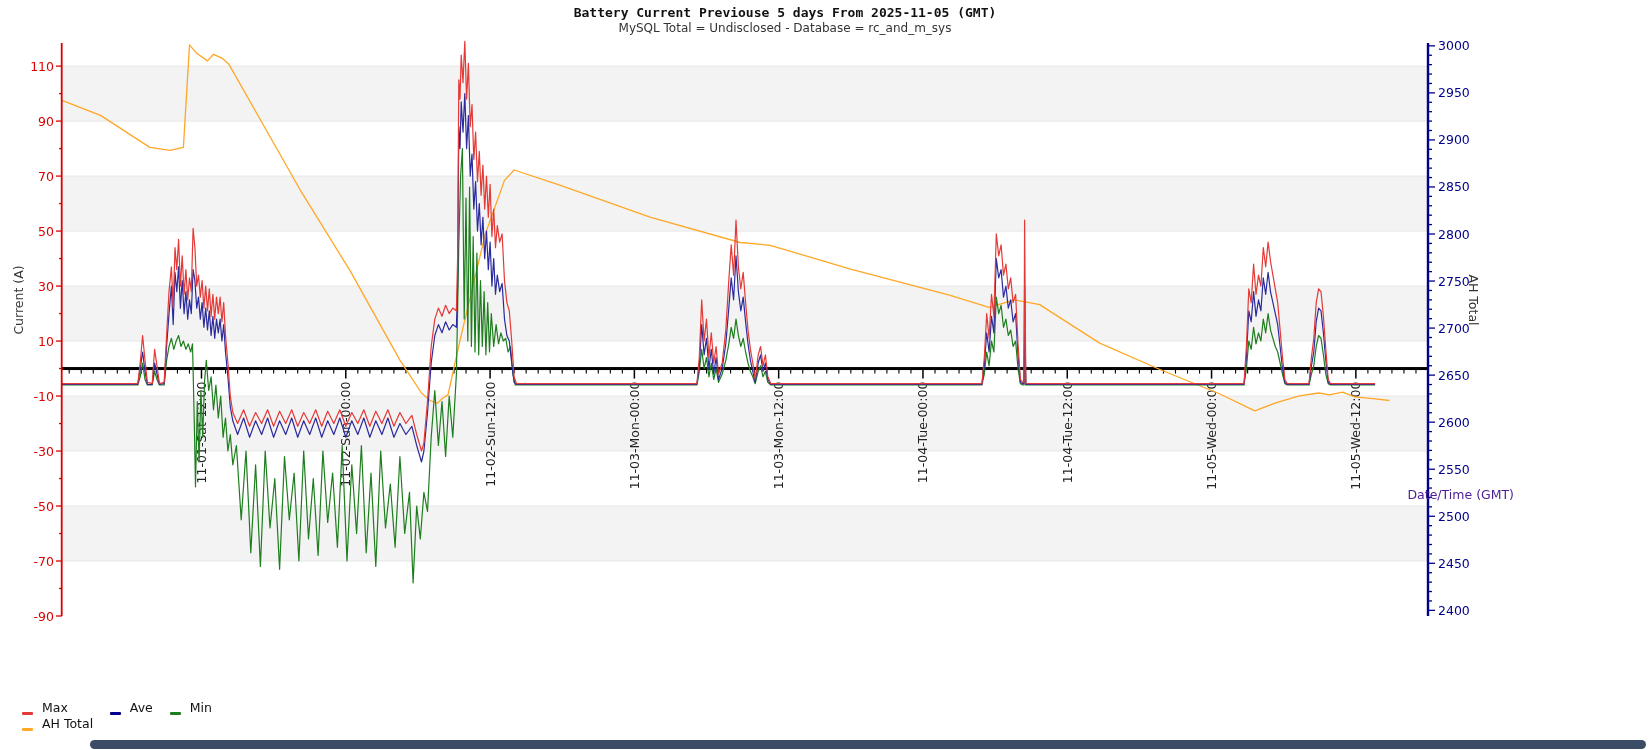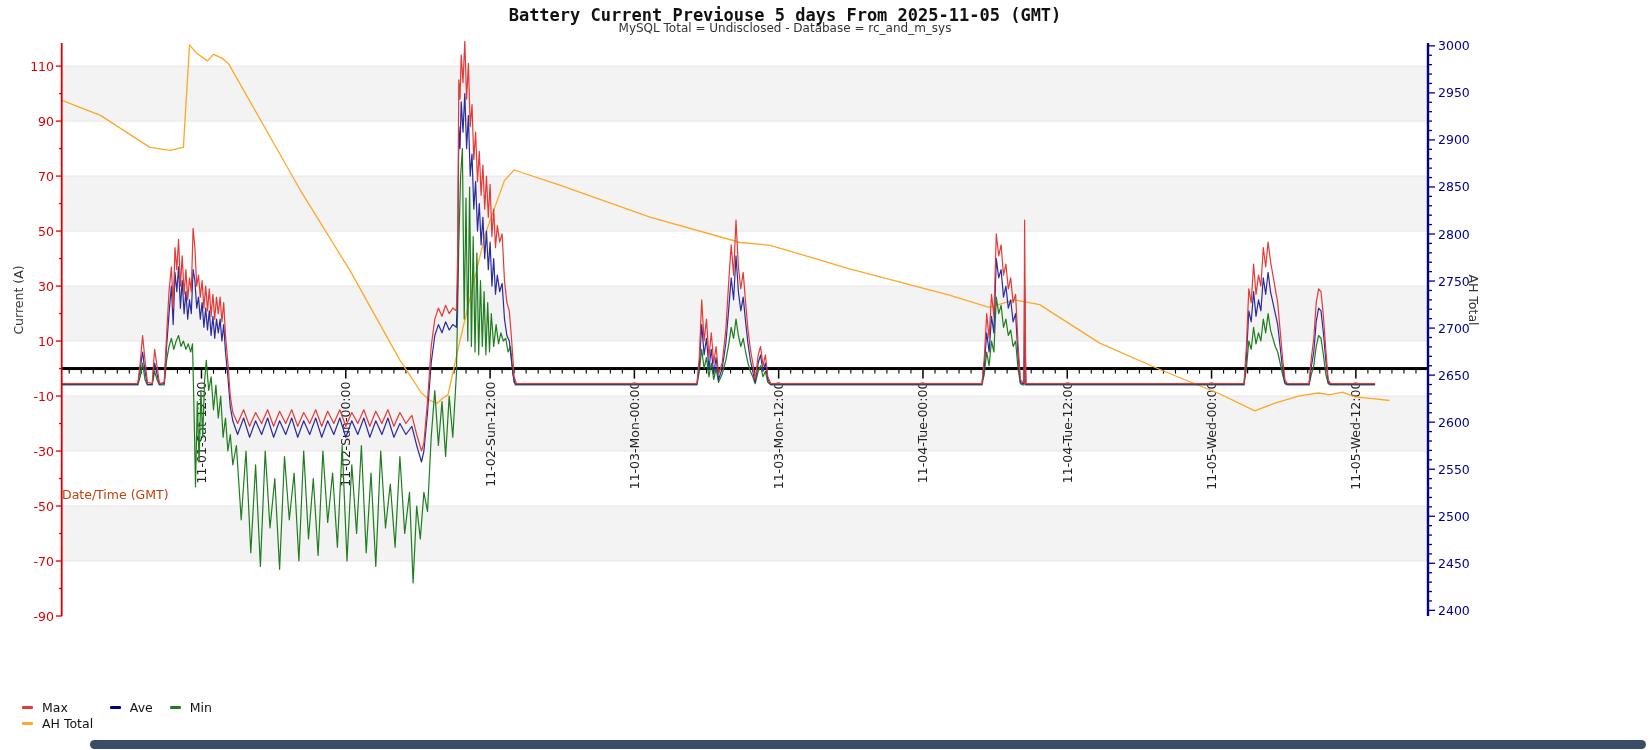--- a/index.html
+++ b/index.html
@@ -1,33 +1,33 @@
 <!DOCTYPE html>
 <html><head>
 <meta charset="utf-8">
 <style>
   html,body{margin:0;padding:0;}
   body{width:1650px;height:750px;position:relative;background:#ffffff;overflow:hidden;
        font-family:"DejaVu Sans","Liberation Sans",sans-serif;}
   .chart-title{position:absolute;top:5px;left:62px;width:1446px;text-align:center;
        font-family:"DejaVu Sans Mono","Liberation Mono",monospace;font-weight:bold;
-       font-size:17px;color:#111;}
+       font-size:13px;color:#111;}
   .chart-subtitle{position:absolute;top:21px;left:62px;width:1446px;text-align:center;
        font-size:12px;color:#333;}
   #chart-svg{position:absolute;left:0;top:0;}
   #chart-svg text{font-family:"DejaVu Sans","Liberation Sans",sans-serif;font-size:12.5px;}
   .ylabel-left{position:absolute;left:18px;top:300px;transform:translate(-50%,-50%) rotate(-90deg);
        white-space:nowrap;font-size:12.5px;color:#333;}
   .ylabel-right{position:absolute;left:1473px;top:300px;transform:translate(-50%,-50%) rotate(90deg);
        white-space:nowrap;font-size:12.5px;color:#333;}
-  .xlabel{position:absolute;top:487px;left:62px;width:1446px;text-align:left;
-       font-size:12.5px;color:#c2410c;}
+  .xlabel{position:absolute;top:487px;left:68px;width:1446px;text-align:right;
+       font-size:12.5px;color:#4c1d95;}
   .legend{position:absolute;left:22px;top:700px;}
   .legend-row{display:flex;align-items:center;height:15px;margin-bottom:1px;}
-  .legend-item{display:flex;align-items:center;}
+  .legend-item{display:flex;align-items:flex-end;}
   .legend-row .legend-item:nth-child(1){margin-right:42px;}
   .legend-row .legend-item:nth-child(2){margin-right:17px;}
   .legend-dash{width:11px;height:3px;border-radius:1px;margin-right:9px;display:inline-block;}
   .legend-label{font-size:12.5px;color:#111;line-height:15px;}
   .hscrollbar-thumb{position:absolute;left:90px;top:740px;width:1556px;height:9px;
        border-radius:5px;}
 </style>
 </head>
 <body>
 

